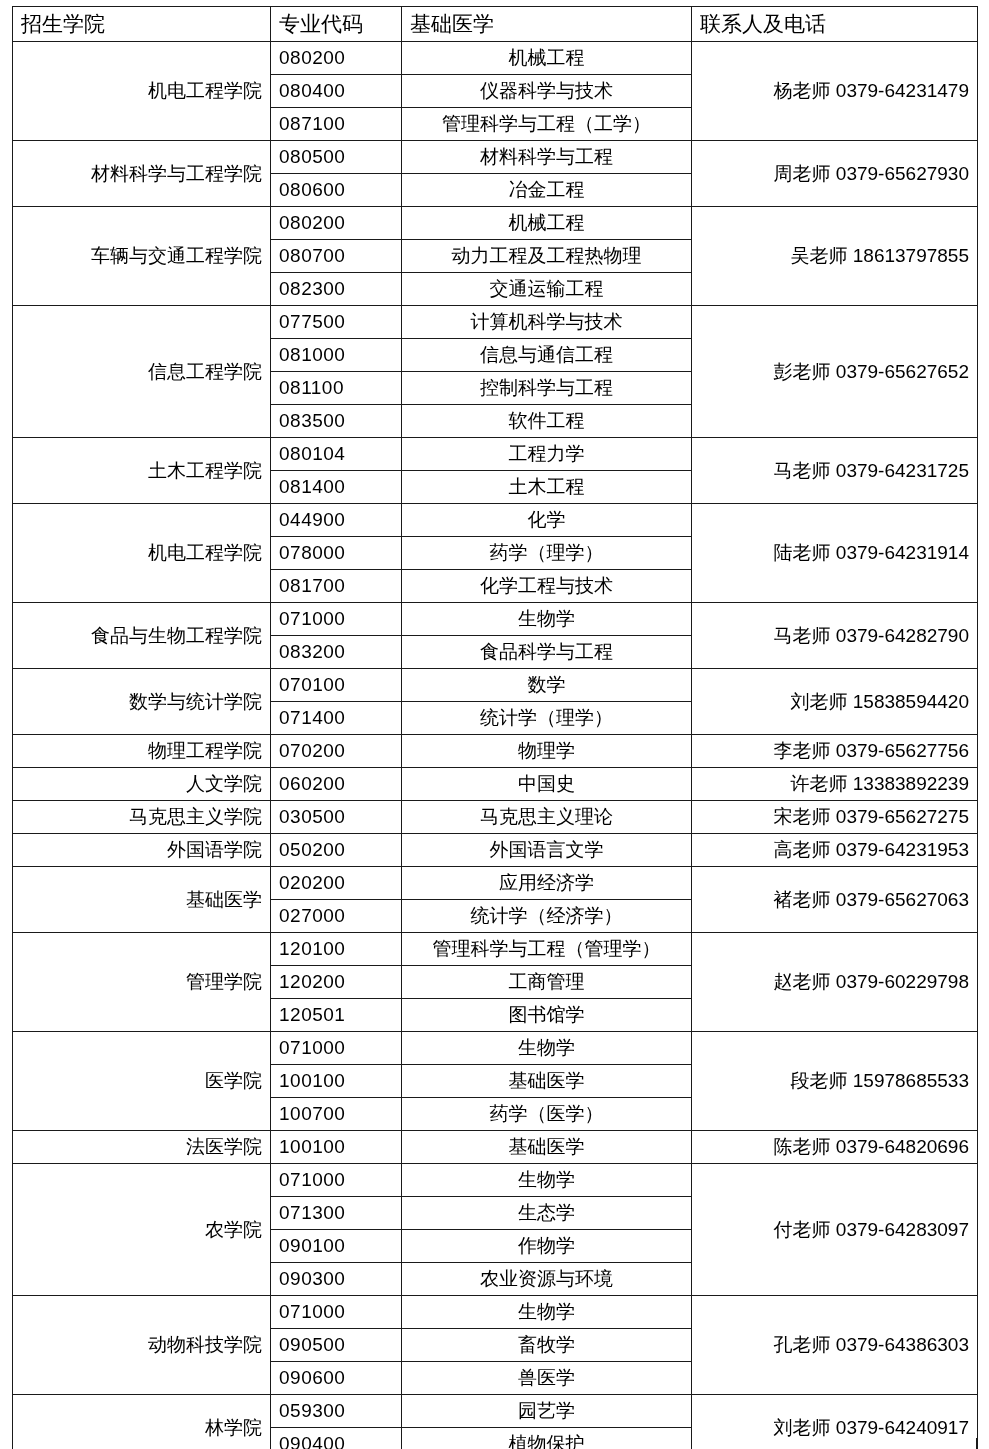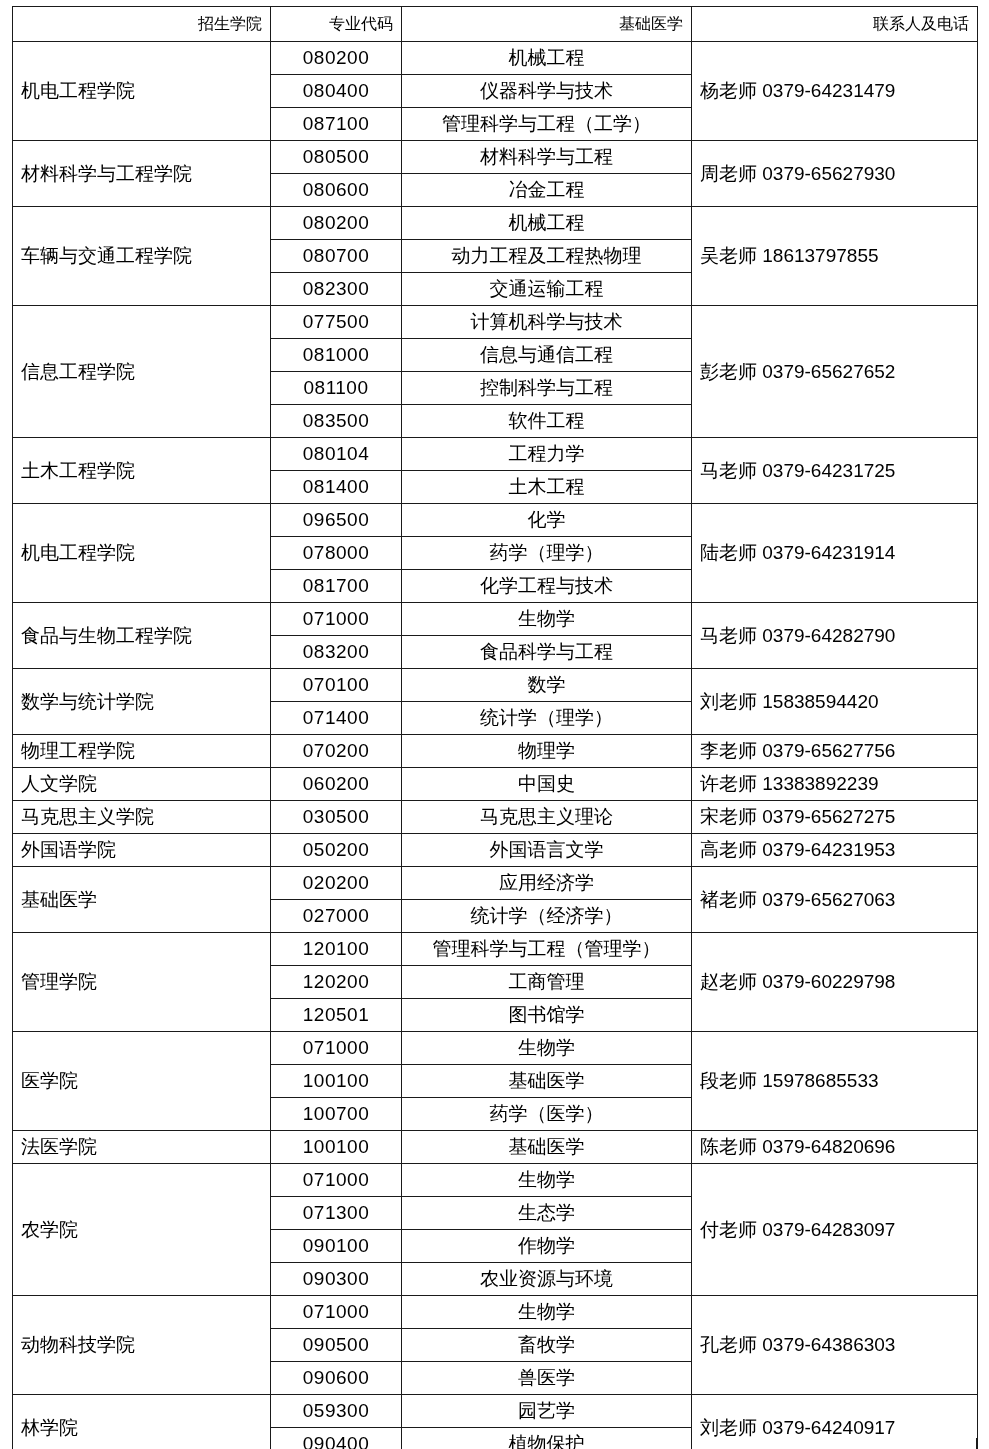--- a/index.html
+++ b/index.html
@@ -38,38 +38,38 @@
     padding: 0 8px;
     font-size: 19px;
     font-weight: normal;
     line-height: 1.15;
     height: 32px;
     vertical-align: middle;
     white-space: nowrap;
     overflow: hidden;
   }
   table.admissions thead th {
+    text-align: left;
+    height: 34px;
+    font-size: 21px;
+  }
+  td.college {
     text-align: right;
-    height: 34px;
-    font-size: 16px;
-  }
-  td.college {
+    padding-left: 14px;
+  }
+  td.code {
     text-align: left;
-    padding-left: 14px;
-  }
-  td.code {
-    text-align: center;
     letter-spacing: 0.5px;
   }
   td.major {
     text-align: center;
     padding-left: 14px;
   }
   td.contact {
-    text-align: left;
+    text-align: right;
   }
   .watermark {
     position: absolute;
     left: 330px;
     top: 1468px;
     font-size: 21px;
     color: #b9b9b9;
     letter-spacing: 1px;
     pointer-events: none;
     white-space: nowrap;
@@ -179,21 +179,21 @@
           <td class="code">080104</td>
           <td class="major">工程力学</td>
           <td class="contact" rowspan="2">马老师 0379-64231725</td>
         </tr>
         <tr>
           <td class="code">081400</td>
           <td class="major">土木工程</td>
         </tr>
         <tr>
           <td class="college" rowspan="3">机电工程学院</td>
-          <td class="code">096500</td>
+          <td class="code">044900</td>
           <td class="major">化学</td>
           <td class="contact" rowspan="3">陆老师 0379-64231914</td>
         </tr>
         <tr>
           <td class="code">078000</td>
           <td class="major">药学（理学）</td>
         </tr>
         <tr>
           <td class="code">081700</td>
           <td class="major">化学工程与技术</td>

